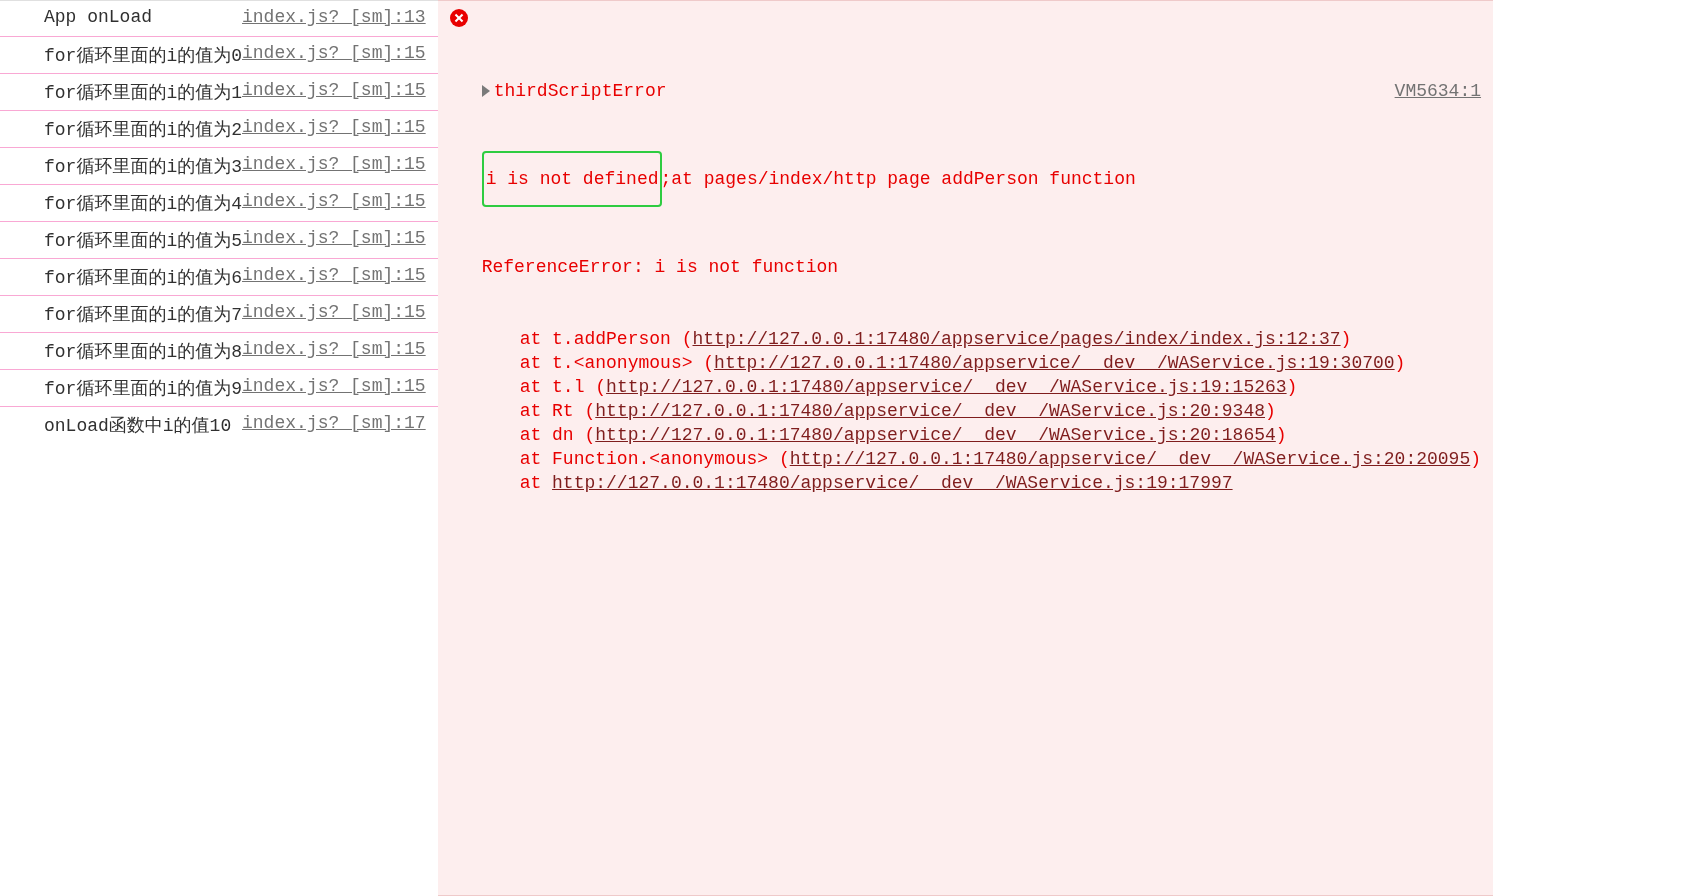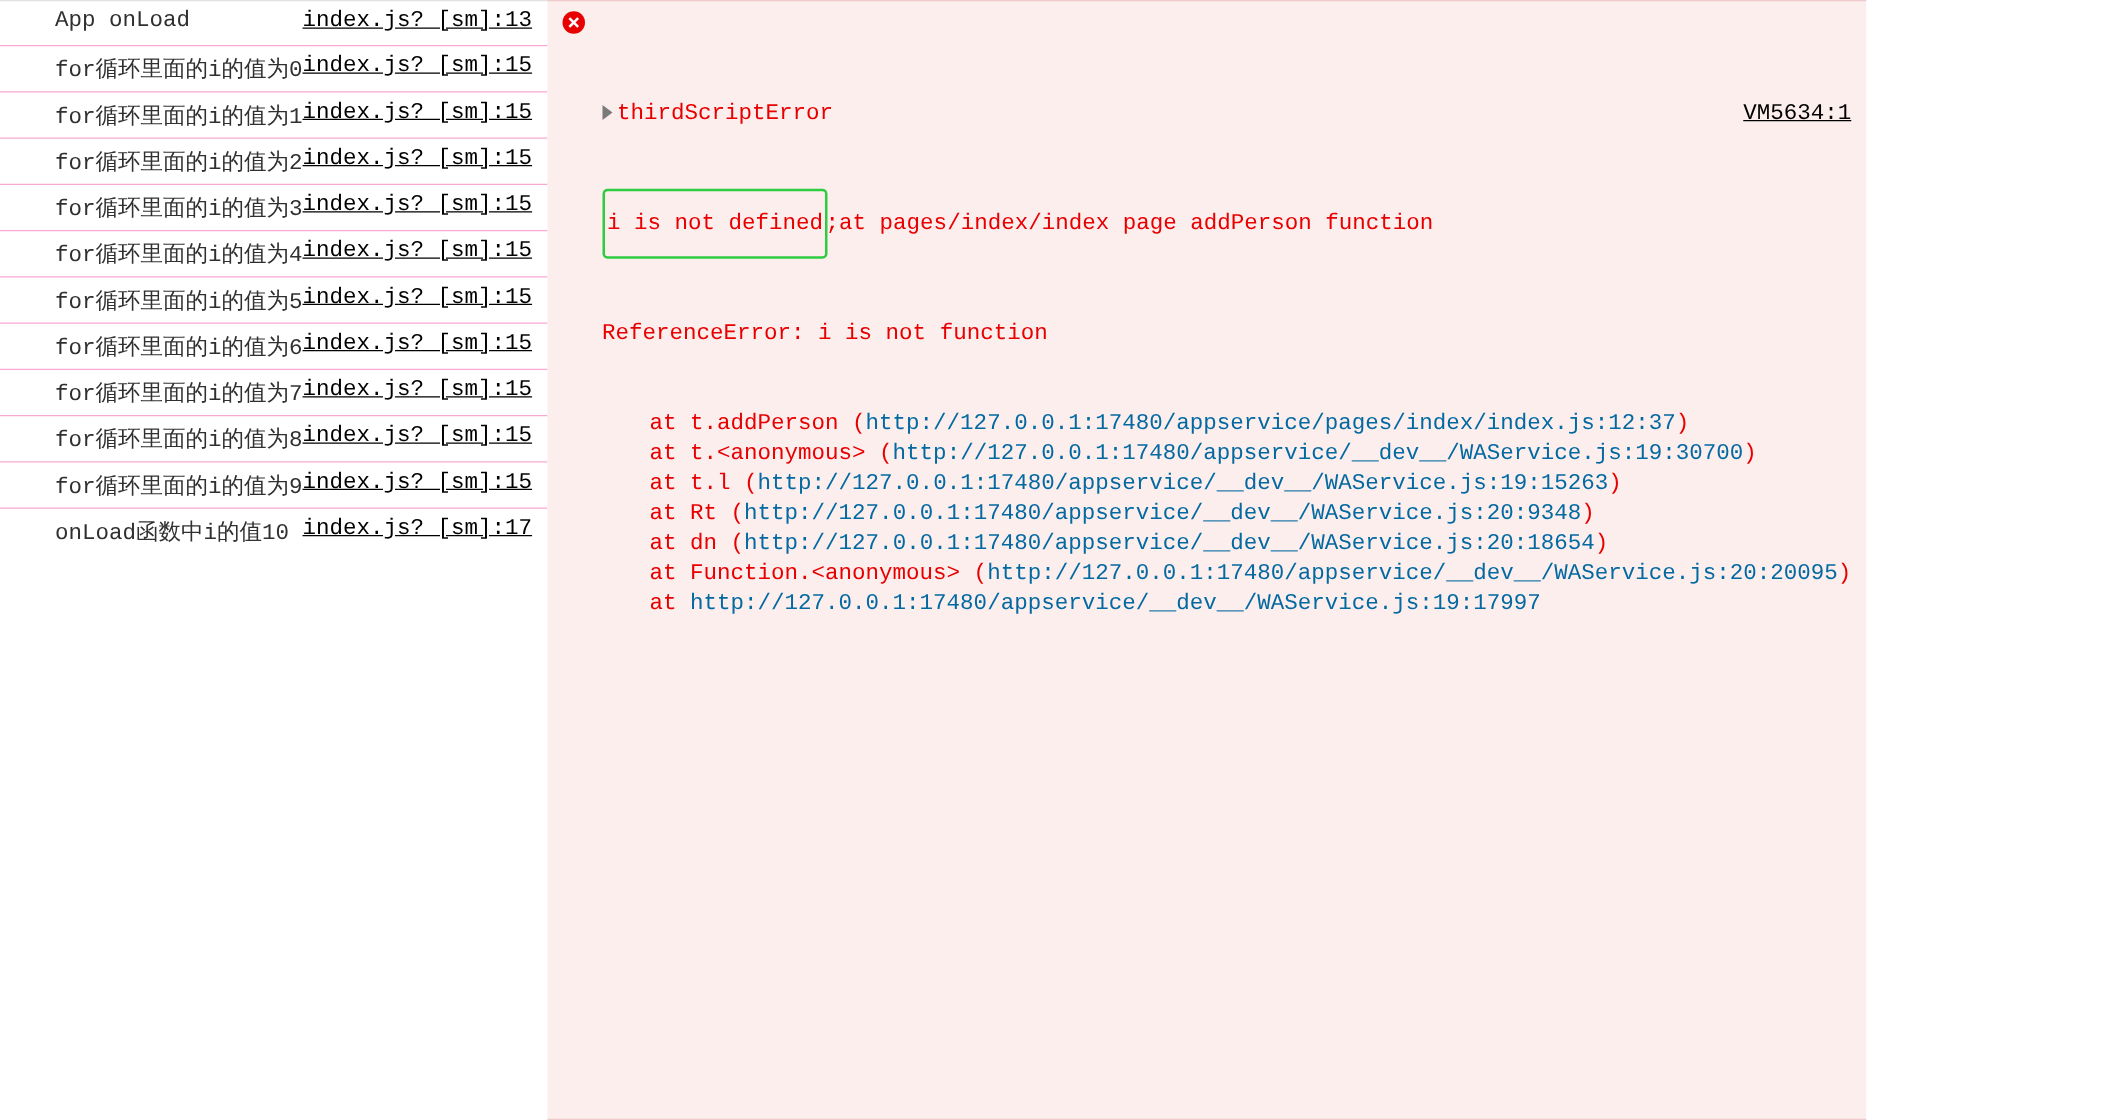--- a/index.html
+++ b/index.html
@@ -18,21 +18,21 @@
     align-items: flex-start;
     justify-content: space-between;
     border-top: 1px solid #f9a8d4;
     padding: 6px 12px 6px 44px;
     min-height: 36px;
     white-space: pre;
   }
   .row.first { border-top: 1px solid #e0e0e0; }
   .msg { white-space: pre; }
   .src {
-    color: #000000;
+    color: #737373;
     text-decoration: underline;
     cursor: pointer;
     white-space: nowrap;
   }
   .error-block {
     background: #fdeeee;
     border-top: 1px solid #efcaca;
     border-bottom: 1px solid #efcaca;
     position: relative;
     padding: 6px 12px 8px 44px;
@@ -66,21 +66,22 @@
   }
   .highlight-box {
     display: inline-block;
     border: 2px solid #2ecc40;
     border-radius: 4px;
     padding: 14px 2px;
     margin-right: -2px;
     color: #e80000;
   }
   .stack-link {
-    color: #0369a1;
+    color: #7f1d1d;
+    text-decoration: underline;
     cursor: pointer;
   }
   .stack { padding-left: 38px; }
 </style>
 </head>
 <body>
 
 <div class="console">
   <div id="log-list">
       <div class="row first"><span class="msg">App onLoad</span><span class="src">index.js? [sm]:13</span></div>
@@ -96,18 +97,18 @@
       <div class="row"><span class="msg">for循环里面的i的值为9</span><span class="src">index.js? [sm]:15</span></div>
       <div class="row"><span class="msg">onLoad函数中i的值10</span><span class="src">index.js? [sm]:17</span></div>
     </div>
 
   <div class="error-block">
     <span class="err-icon"></span>
     <div class="top">
       <span><span class="tri"></span><span>thirdScriptError</span></span>
       <span class="src">VM5634:1</span>
     </div>
-    <div><span class="highlight-box">i is not defined</span><span>;at pages/index/index page addPerson function</span></div>
+    <div><span class="highlight-box">i is not defined</span><span>;at pages/index/http page addPerson function</span></div>
     <div>ReferenceError: i is not function</div>
     <div id="stack" class="stack"><div><span>at t.addPerson (</span><span class="stack-link">http://127.0.0.1:17480/appservice/pages/index/index.js:12:37</span><span>)</span></div><div><span>at t.&lt;anonymous&gt; (</span><span class="stack-link">http://127.0.0.1:17480/appservice/__dev__/WAService.js:19:30700</span><span>)</span></div><div><span>at t.l (</span><span class="stack-link">http://127.0.0.1:17480/appservice/__dev__/WAService.js:19:15263</span><span>)</span></div><div><span>at Rt (</span><span class="stack-link">http://127.0.0.1:17480/appservice/__dev__/WAService.js:20:9348</span><span>)</span></div><div><span>at dn (</span><span class="stack-link">http://127.0.0.1:17480/appservice/__dev__/WAService.js:20:18654</span><span>)</span></div><div><span>at Function.&lt;anonymous&gt; (</span><span class="stack-link">http://127.0.0.1:17480/appservice/__dev__/WAService.js:20:20095</span><span>)</span></div><div><span>at </span><span class="stack-link">http://127.0.0.1:17480/appservice/__dev__/WAService.js:19:17997</span><span></span></div></div>
   </div>
 
 </div>
 
 </body></html>

